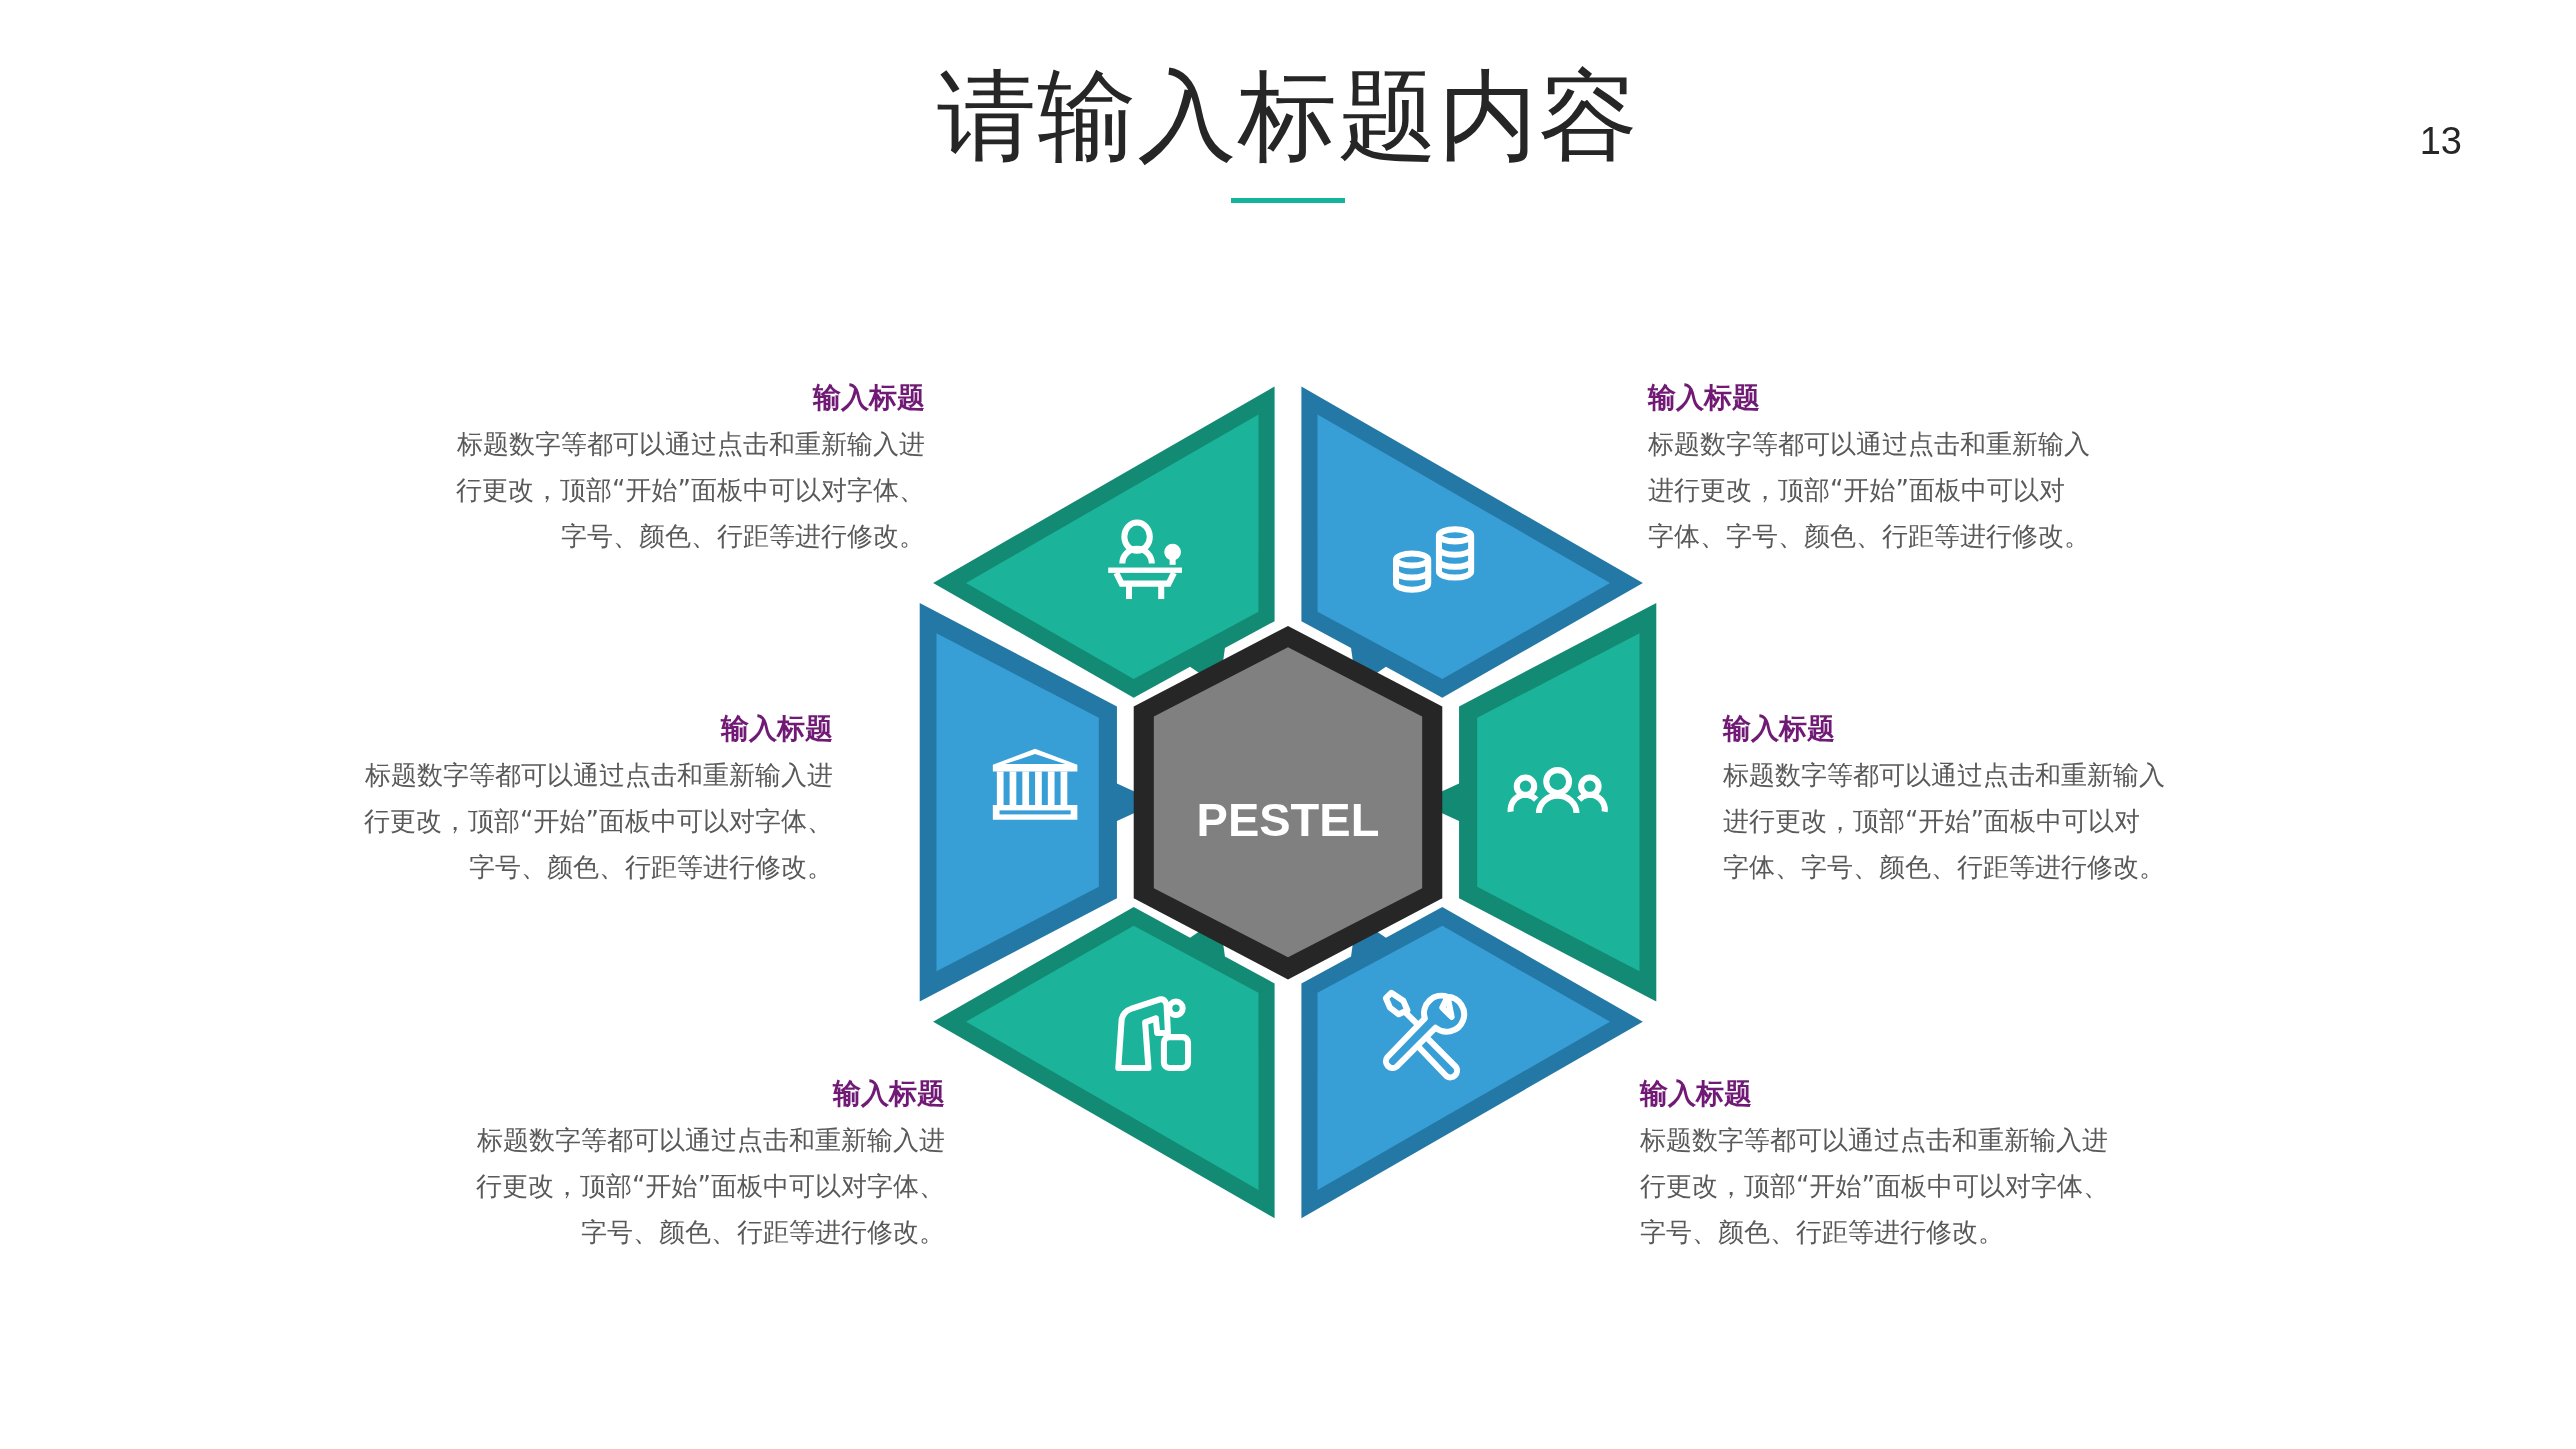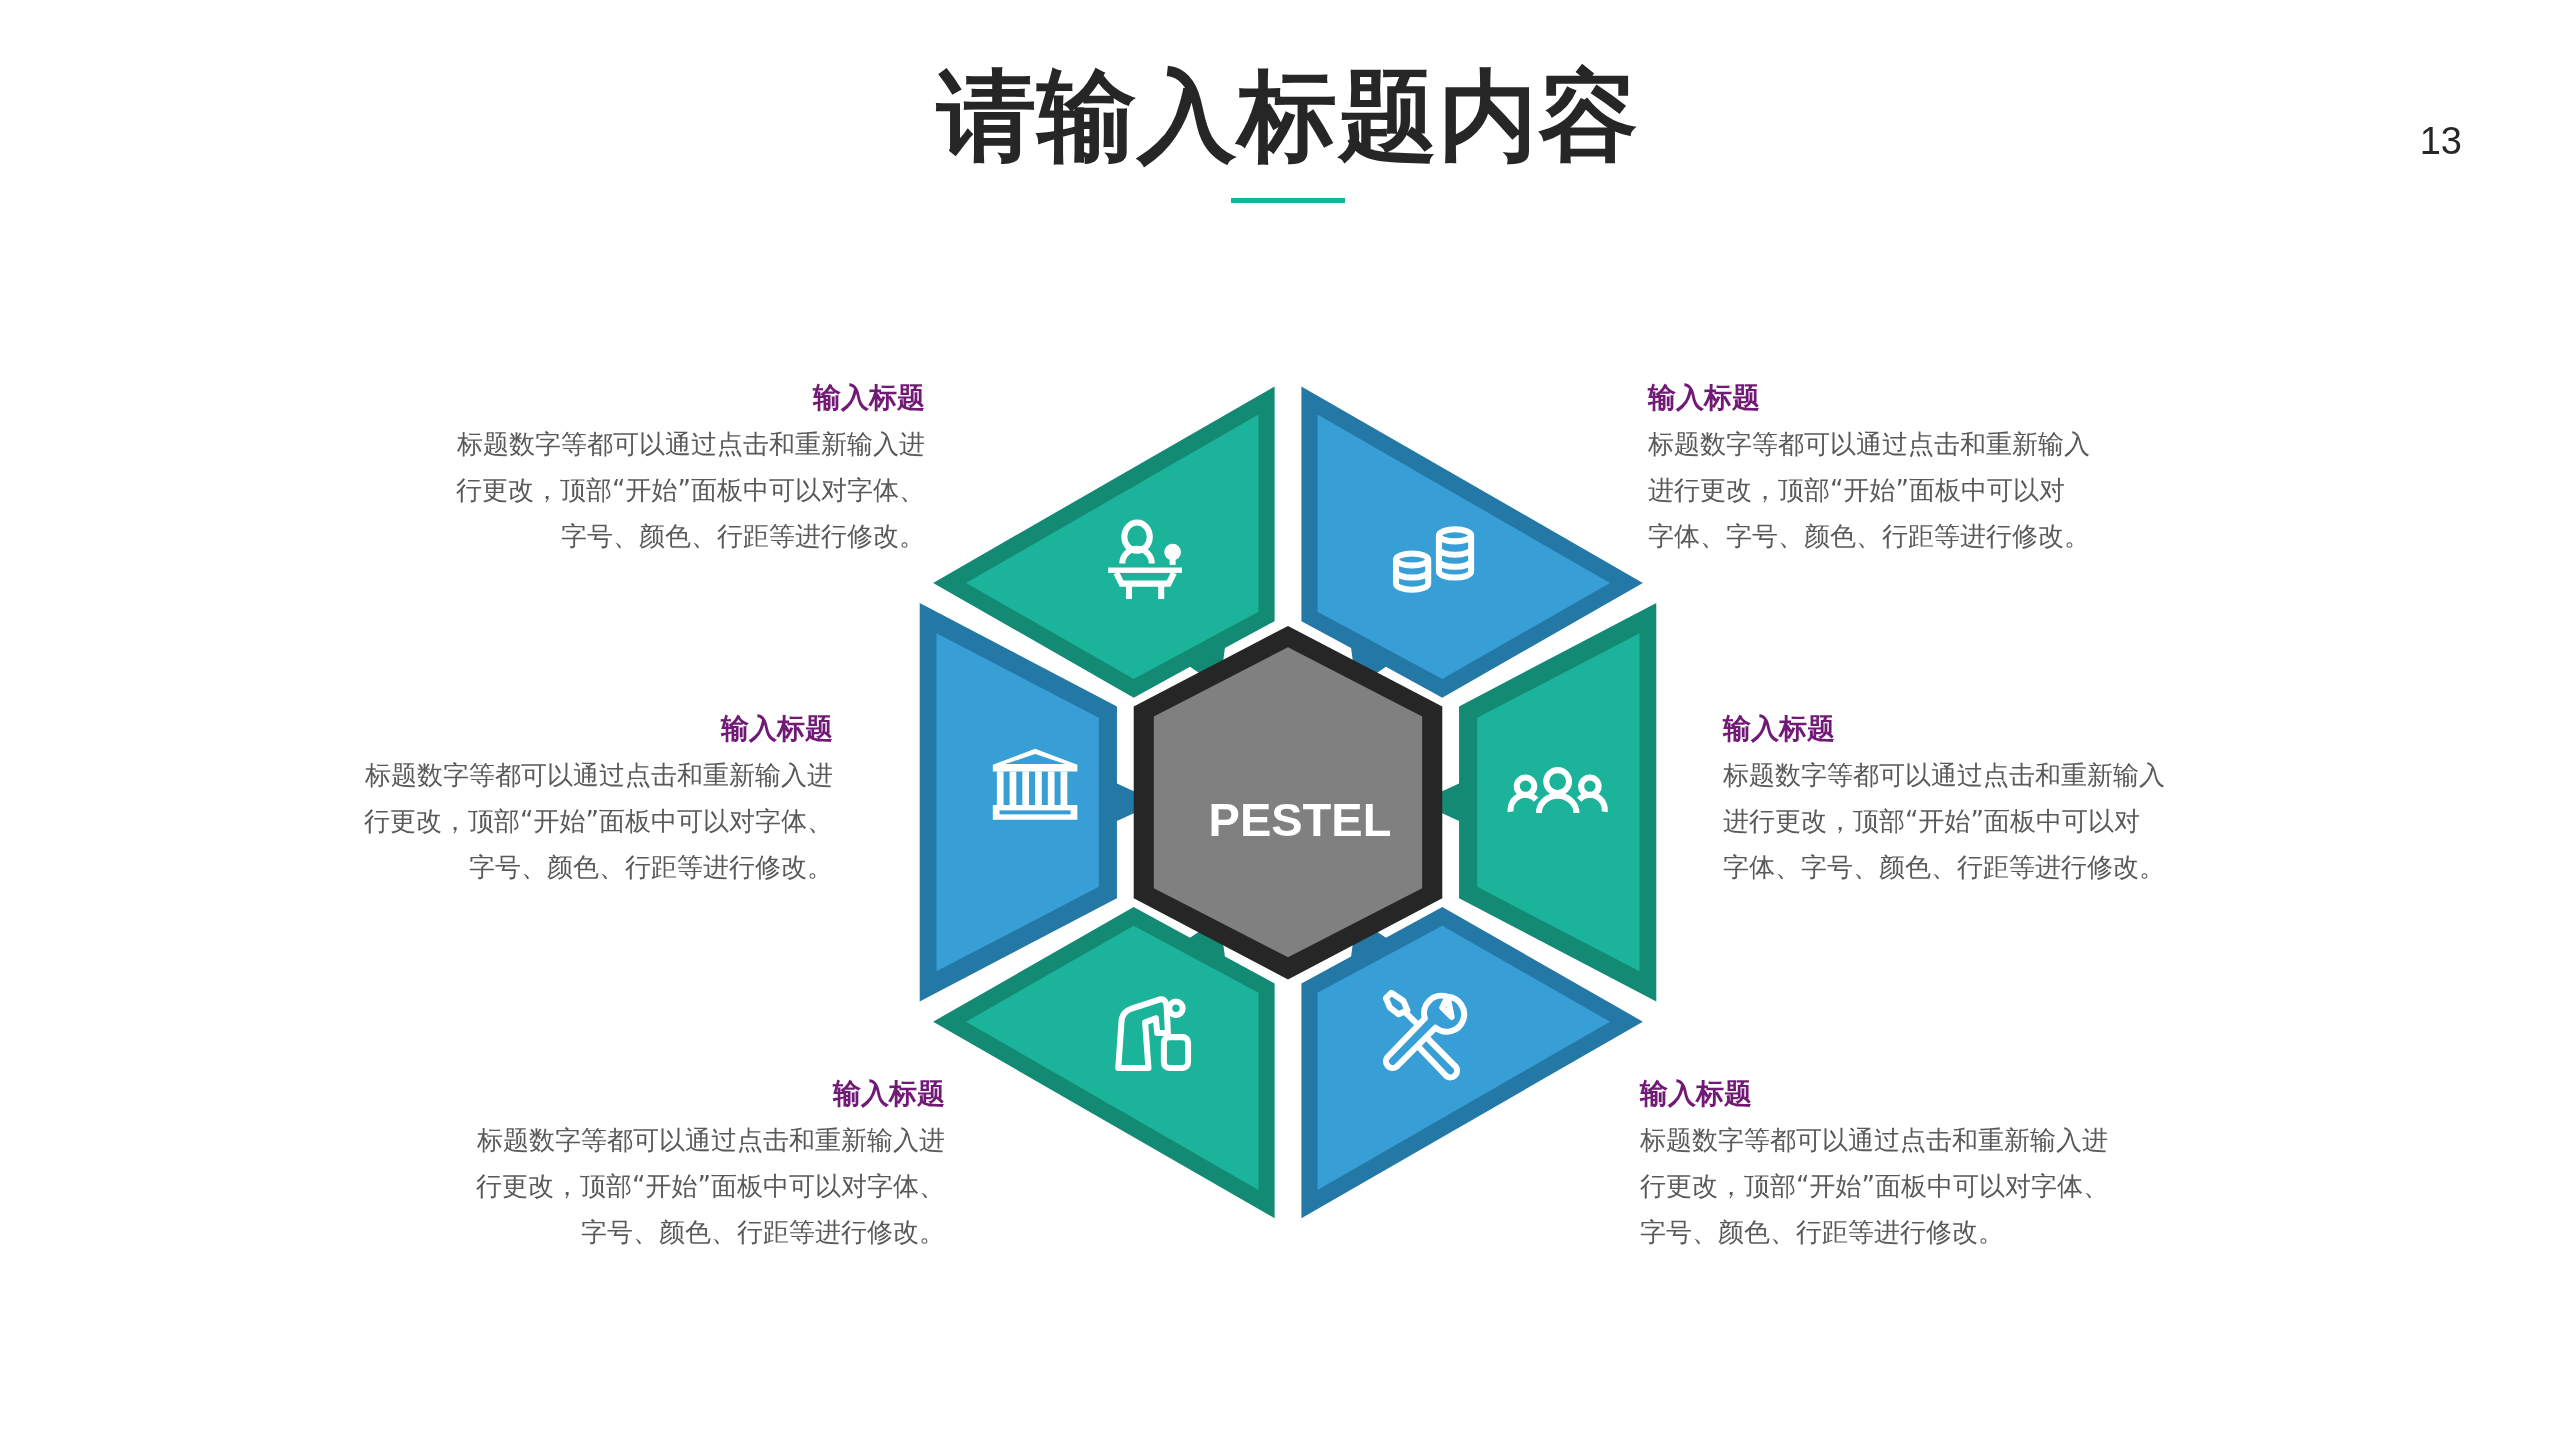--- a/index.html
+++ b/index.html
@@ -1,32 +1,32 @@
 <!DOCTYPE html>
 <html style="font-size:10.7px"><head>
 <meta charset="utf-8">
 <style>
   html, body { margin:0; padding:0; background:#ffffff; }
   body { width:2576px; height:1449px; position:relative; overflow:hidden;
          font-family:"DejaVu Sans","Liberation Sans",sans-serif; }
   .abs { position:absolute; }
   .main-title { left:0; width:2576px; top:52px; height:127px; text-align:center;
-                font-size:99px; font-weight:bold; color:#262626; line-height:127px; letter-spacing:1.3px; }
+                font-size:99px; font-weight:normal; color:#262626; line-height:127px; letter-spacing:1.3px; }
   .title-underline { left:1231px; top:198px; width:114px; height:5.4px; background:#14B39A; }
   .page-num { left:2388px; top:118px; width:74px; text-align:right; font-size:38px; color:#262626;
               font-family:"Liberation Sans",sans-serif; line-height:47px; }
   svg.diagram { position:absolute; left:0; top:0; }
   .block { position:absolute; width:604px; }
   .block.right-align { text-align:right; }
   .block.left-align { text-align:left; }
   .block .b-title { font-size:28px; font-weight:bold; color:#701a75; line-height:46px; height:46px; white-space:nowrap; }
   .block .b-line { font-size:26px; color:#595959; line-height:46px; height:46px; white-space:nowrap; }
   .center-label { position:absolute; left:1154px; width:268px; top:794px; height:51px; line-height:51px;
                   text-align:center; font-size:47px; font-weight:bold; color:#ffffff;
-                  font-family:"Liberation Sans","DejaVu Sans",sans-serif;padding-left:12px; }
+                  font-family:"Liberation Sans","DejaVu Sans",sans-serif; }
 </style>
 </head>
 <body>
 
 <div class="abs main-title">请输入标题内容</div>
 <div class="abs title-underline"></div>
 <div class="abs page-num">13</div>
 
 <svg class="diagram" width="2576" height="1449" viewBox="0 0 3840 2160">
   <defs>

